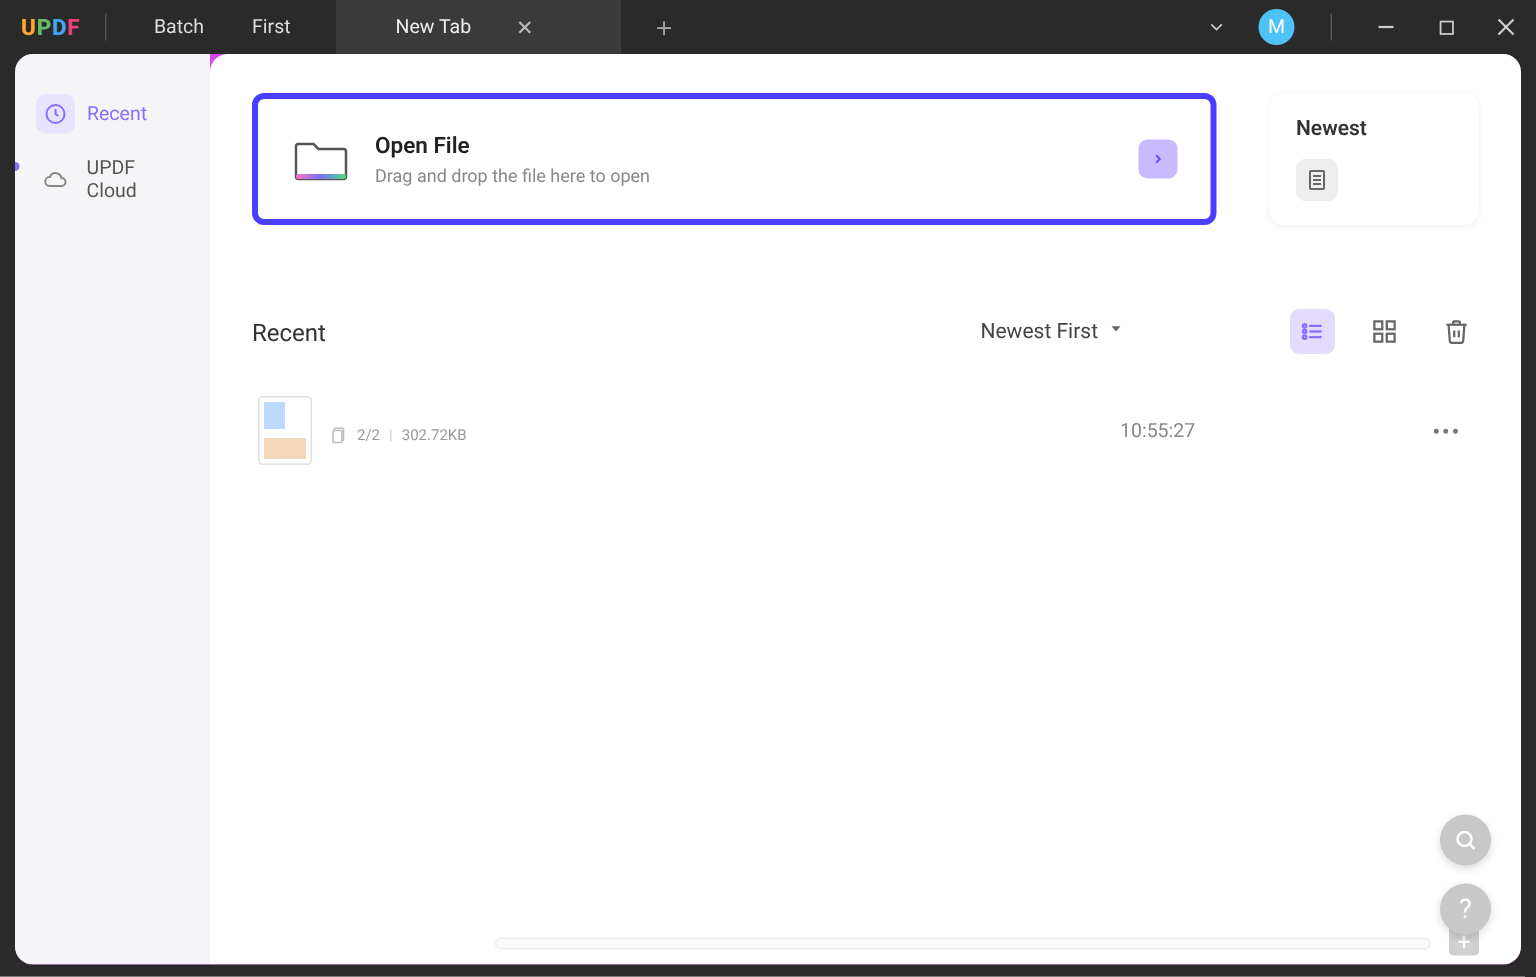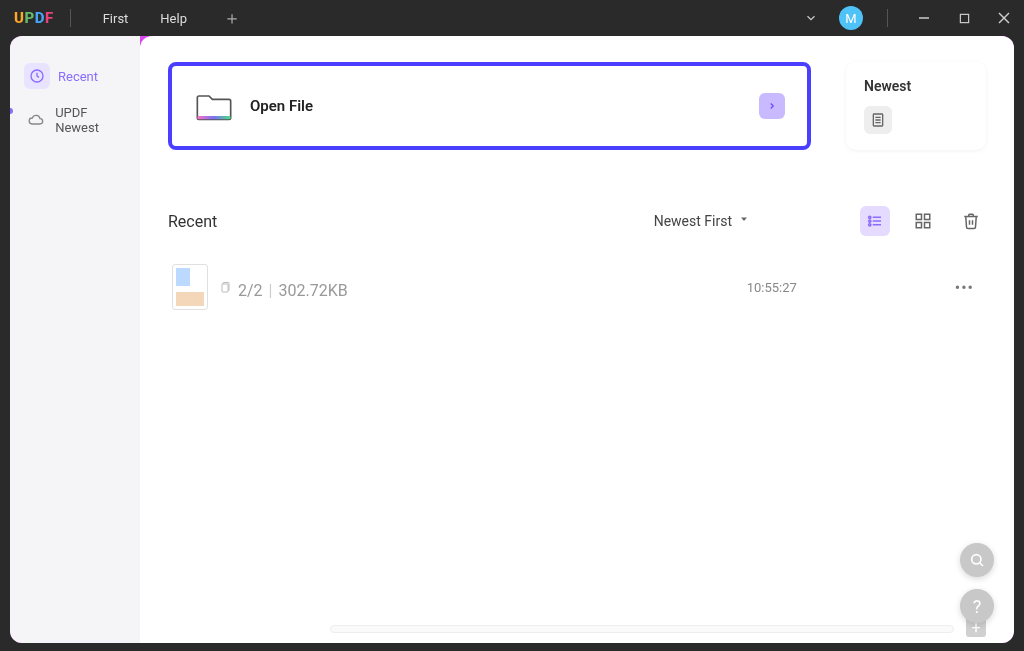--- a/index.html
+++ b/index.html
@@ -58,21 +58,21 @@
   .vc-btn { width: 30px; height: 30px; display: flex; align-items: center; justify-content: center; border-radius: 6px; cursor: pointer; color: #666; }
   .vc-btn.active { background: #e5dbff; color: #8b6cff; }
 
   
   .file-row { display: flex; align-items: center; margin-top: 22px; padding: 6px 4px; }
   .thumb { width: 36px; height: 46px; background: #fff; border: 1px solid #e0e0e0; border-radius: 3px; margin-right: 12px; position: relative; overflow: hidden; }
   .thumb::before { content:""; position:absolute; left:3px; top:3px; width:14px; height:18px; background:#bcd9ff; }
   .thumb::after { content:""; position:absolute; left:3px; bottom:3px; width:28px; height:14px; background:#f4d6b8; }
   .file-info { flex: 1; }
   .file-name { font-size: 14px; font-weight: 600; color: #222; }
-  .file-meta { font-size: 16px; color: #999; margin-top: 6px; display:flex; gap:6px;}
+  .file-meta { font-size: 10px; color: #999; margin-top: 6px; display:flex; align-items:center; gap:6px;}
   .file-meta .div { color:#ccc; }
   .file-time { font-size: 13px; color: #888; margin-right: 150px; }
   .file-more { color: #777; cursor: pointer; padding: 4px 8px; letter-spacing:1px;}
 
   
   .float-btns { position: absolute; right: 20px; bottom: 20px; display: flex; flex-direction: column; gap: 12px; }
   .fab { width: 34px; height: 34px; border-radius: 50%; background: #c8c8c8; display: flex; align-items: center; justify-content: center; color: #fff; box-shadow: 0 2px 6px rgba(0,0,0,0.15); cursor: pointer; }
 
   .hscroll { position:absolute; left:190px; right:60px; bottom:10px; height:8px; border:1px solid #eee; border-radius:4px; background:#fafafa;}
   .add-corner { position:absolute; right:28px; bottom:6px; width:20px; height:20px; background:#d0d0d0; border-radius:3px; display:flex; align-items:center; justify-content:center; color:#fff; font-size:16px;}
@@ -83,22 +83,26 @@
 <div class="window">
 
   <div class="titlebar">
     <div class="logo">
       <span class="u">U</span>
         <span class="p">P</span>
         <span class="d">D</span>
         <span class="f">F</span>
     </div>
     <div class="sep"></div>
+    <div class="menu-item">Batch</div>
     <div class="menu-item">First</div>
-    <div class="menu-item">Help</div>
+    <div class="tab">
+      <span class="tab-title">New Tab</span>
+      <span class="tab-close">✕</span>
+    </div>
     <div class="add-tab">＋</div>
     <div class="titlebar-right">
       <div class="titlebar-icon">
         <svg width="14" height="14" viewBox="0 0 24 24" fill="none" stroke="currentColor" stroke-width="2">
             <polyline points="6 9 12 15 18 9"></polyline>
           </svg>
       </div>
       <div class="avatar">M</div>
       <div class="sep"></div>
       <div class="titlebar-icon">
@@ -131,40 +135,41 @@
             </svg>
           </span>
         <span>Recent</span>
       </div>
       <div class="sb-item">
         <span class="sb-icon-wrap">
             <svg class="sb-icon" viewBox="0 0 24 24" fill="none" stroke="#888" stroke-width="2">
               <path d="M18 18a4 4 0 0 0 0-8 6 6 0 0 0-11.5-1A4.5 4.5 0 0 0 6 18z"></path>
             </svg>
           </span>
-        <span>UPDF Newest</span>
+        <span>UPDF Cloud</span>
       </div>
     </div>
 
     <div class="main">
       <div class="top-row">
         <div class="open-card">
           <svg class="folder-icon" viewBox="0 0 48 40">
             <path d="M4 10 L4 34 Q4 36 6 36 L42 36 Q44 36 44 34 L44 14 Q44 12 42 12 L22 12 L18 8 L6 8 Q4 8 4 10 Z" fill="none" stroke="#555" stroke-width="2"></path>
             <rect x="4" y="32" width="40" height="4" rx="2" fill="url(#g)"></rect>
             <defs>
                 <linearGradient id="g" x1="0" x2="1">
                   <stop offset="0" stop-color="#ff6ec4"></stop>
                   <stop offset="0.5" stop-color="#7873f5"></stop>
                   <stop offset="1" stop-color="#4ade80"></stop>
                 </linearGradient>
               </defs>
           </svg>
           <div class="open-text">
             <div class="open-title">Open File</div>
+            <div class="open-sub">Drag and drop the file here to open</div>
           </div>
           <div class="open-arrow">
             <svg width="10" height="10" viewBox="0 0 24 24" fill="none" stroke="currentColor" stroke-width="3">
                 <polyline points="9 6 15 12 9 18"></polyline>
               </svg>
           </div>
         </div>
         <div class="batch-card">
           <div class="batch-title">Newest</div>
           <div class="batch-icon-wrap">

